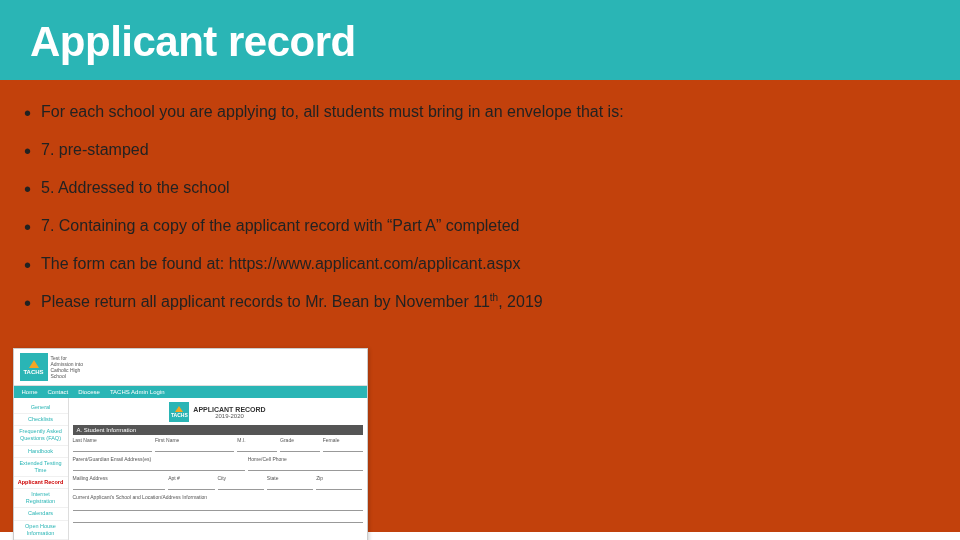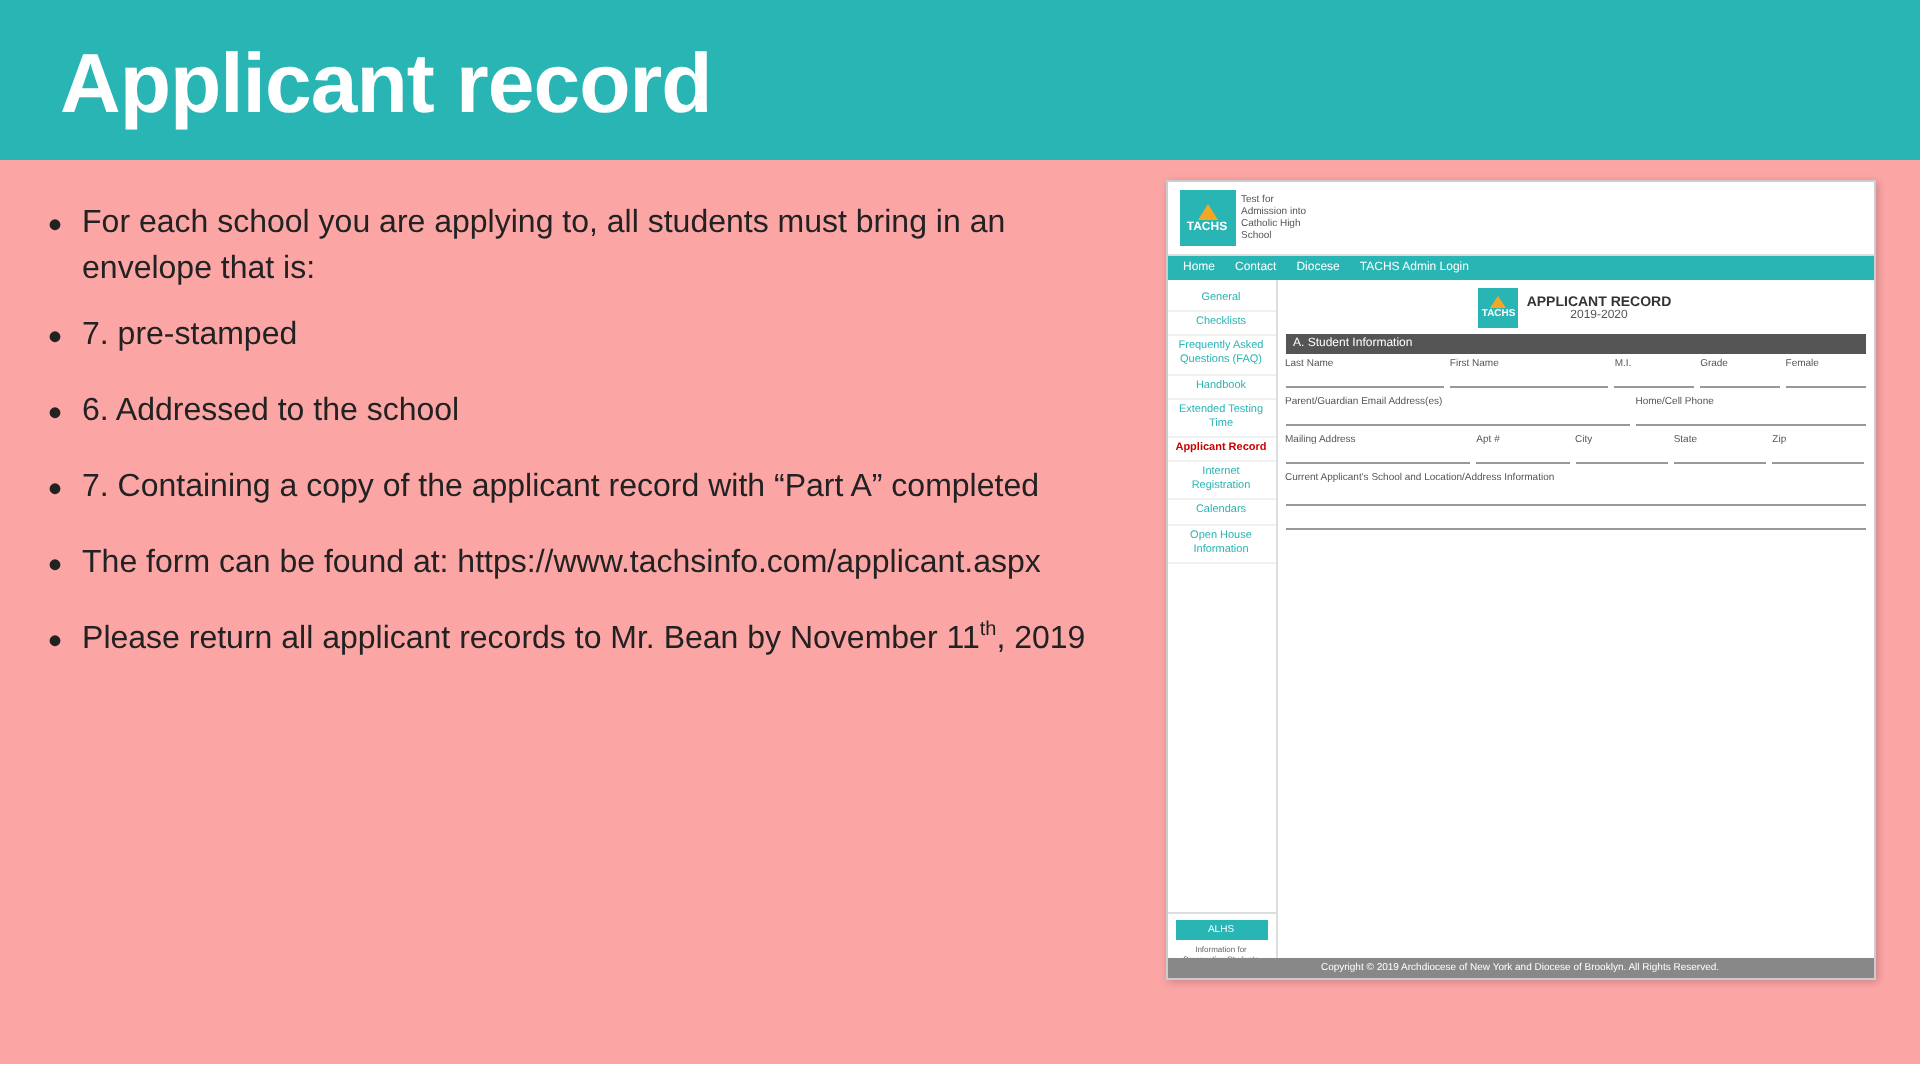--- a/index.html
+++ b/index.html
@@ -19,22 +19,22 @@
 
     .header h1 {
       color: #fff;
       font-size: 42px;
       font-weight: 700;
       letter-spacing: -0.5px;
     }
 
     .content-area {
       display: flex;
-      flex-direction: row;
-      background: #fca5a5;
+      flex-direction: column;
+      background: #c2410c;
       height: calc(540px - 88px);
     }
 
     .bullet-section {
       flex: 1;
       padding: 20px 24px 10px 24px;
       display: flex;
       flex-direction: column;
       justify-content: flex-start;
     }
@@ -249,27 +249,27 @@
 
   <div class="bullet-section">
     <ul class="bullet-list">
       <li>
         <span>For each school you are applying to, all students must bring in an envelope that is:</span>
       </li>
       <li>
         <span>7. pre-stamped</span>
       </li>
       <li>
-        <span>6. Addressed to the school</span>
+        <span>5. Addressed to the school</span>
       </li>
       <li>
         <span>7. Containing  a copy of the applicant record with “Part A” completed</span>
       </li>
       <li>
-        <span>The form can be found at: https://www.tachsinfo.com/applicant.aspx</span>
+        <span>The form can be found at: https://www.applicant.com/applicant.aspx</span>
       </li>
       <li>
         <span>Please return all applicant records to Mr. Bean by November 11<sup>th</sup>, 2019</span>
       </li>
     </ul>
   </div>
 
   <div class="screenshot-area">
     <div class="website-mockup">
 

